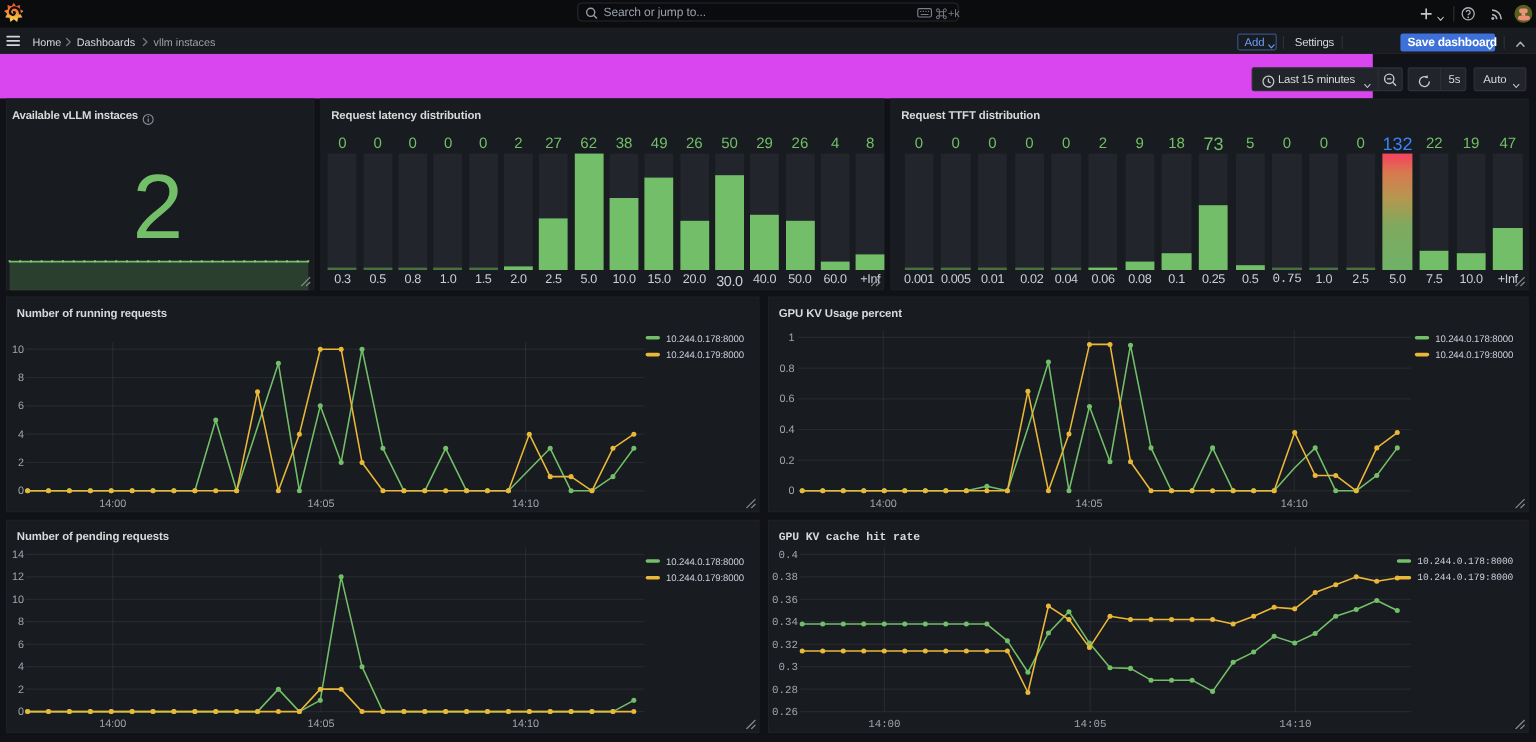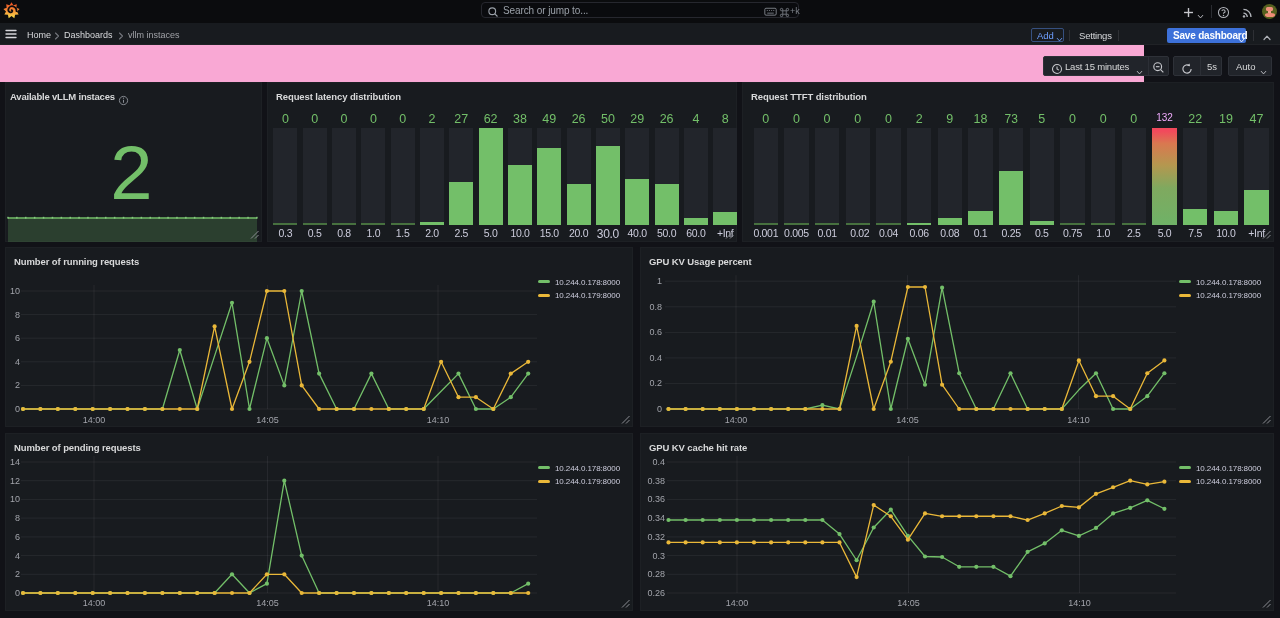--- a/index.html
+++ b/index.html
@@ -83,21 +83,21 @@
     <div style="position:absolute;left:1167px;top:5px;width:79px;height:15px;background:#3d71d9;border-radius:2px;"></div>
     <div style="position:absolute;left:1173px;top:8px;font-size:10px;line-height:9px;font-weight:600;letter-spacing:-0.2px;color:#fff;">Save dashboard</div>
     <div style="position:absolute;left:1237px;top:7.5px;"><svg width="9" height="9" viewBox="0 0 16 16" style="">
         <path d="M4 6 L8 10.5 L12 6" fill="none" stroke="#fff" stroke-width="1.6" stroke-linecap="round" stroke-linejoin="round"></path>
       </svg></div>
     <div style="position:absolute;left:1253px;top:7px;width:1px;height:11px;background:#2e3035;"></div>
     <div style="position:absolute;left:1261px;top:6.5px;"><svg width="12" height="12" viewBox="0 0 16 16" style="">
         <path d="M4 10 L8 5.5 L12 10" fill="none" stroke="#aeb1b7" stroke-width="1.6" stroke-linecap="round" stroke-linejoin="round"></path>
       </svg></div>
   </div>
-<div style="position:absolute;left:0;top:45px;width:1144px;height:37px;background:#f9a8d4;">
+<div style="position:absolute;left:0;top:45px;width:1144px;height:37px;background:#d946ef;">
     <div style="position:absolute;left:1043px;top:11px;width:126px;height:20px;background:#21242a;border:1px solid #2e3138;border-radius:2px;">
       <div style="position:absolute;left:7px;top:3.5px;"><svg width="12" height="12" viewBox="0 0 16 16" style="">
           <circle cx="8" cy="8" r="6" fill="none" stroke="#c7c8cd" stroke-width="1.4"></circle>
           <path d="M8 4.5 V8 L10.5 9.5" fill="none" stroke="#c7c8cd" stroke-width="1.4"></path>
         </svg></div>
       <div style="position:absolute;left:21px;top:5px;font-size:9.5px;line-height:10px;font-weight:500;letter-spacing:-0.2px;color:#d8d9da;white-space:nowrap;">Last 15 minutes</div>
       <div style="position:absolute;left:91px;top:5.5px;"><svg width="9" height="9" viewBox="0 0 16 16" style="">
           <path d="M4 6 L8 10.5 L12 6" fill="none" stroke="#c7c8cd" stroke-width="1.6" stroke-linecap="round" stroke-linejoin="round"></path>
         </svg></div>
       <div style="position:absolute;left:104px;top:0;width:1px;height:18px;background:#2c2f36;"></div>
@@ -268,41 +268,41 @@
     <div style="position:absolute;left:194.6px;top:44.5px;width:24.4px;height:97.2px;background:#22252b;"></div>
     <div style="position:absolute;left:194.6px;top:135.1px;width:24.4px;height:6.6px;background:#73bf69;"></div>
     <div style="position:absolute;left:186.8px;top:29px;width:40px;text-align:center;font-size:12.5px;color:#73bf69;">9</div>
     <div style="position:absolute;left:184.8px;top:143.5px;width:44px;text-align:center;font-size:10.5px;letter-spacing:-0.3px;color:#ccccdc;">0.08</div>
     <div style="position:absolute;left:225.3px;top:44.5px;width:24.4px;height:97.2px;background:#22252b;"></div>
     <div style="position:absolute;left:225.3px;top:128.4px;width:24.4px;height:13.3px;background:#73bf69;"></div>
     <div style="position:absolute;left:217.5px;top:29px;width:40px;text-align:center;font-size:12.5px;color:#73bf69;">18</div>
     <div style="position:absolute;left:215.5px;top:143.5px;width:44px;text-align:center;font-size:10.5px;letter-spacing:-0.3px;color:#ccccdc;">0.1</div>
     <div style="position:absolute;left:256.0px;top:44.5px;width:24.4px;height:97.2px;background:#22252b;"></div>
     <div style="position:absolute;left:256.0px;top:87.9px;width:24.4px;height:53.8px;background:#73bf69;"></div>
-    <div style="position:absolute;left:248.2px;top:29px;width:40px;text-align:center;font-size:12px;color:#73bf69;">73</div>
+    <div style="position:absolute;left:248.2px;top:29px;width:40px;text-align:center;font-size:15px;color:#73bf69;">73</div>
     <div style="position:absolute;left:246.2px;top:143.5px;width:44px;text-align:center;font-size:10.5px;letter-spacing:-0.3px;color:#ccccdc;">0.25</div>
     <div style="position:absolute;left:286.6px;top:44.5px;width:24.4px;height:97.2px;background:#22252b;"></div>
     <div style="position:absolute;left:286.6px;top:138.0px;width:24.4px;height:3.7px;background:#73bf69;"></div>
     <div style="position:absolute;left:278.8px;top:29px;width:40px;text-align:center;font-size:12.5px;color:#73bf69;">5</div>
     <div style="position:absolute;left:276.8px;top:143.5px;width:44px;text-align:center;font-size:10.5px;letter-spacing:-0.3px;color:#ccccdc;">0.5</div>
     <div style="position:absolute;left:317.3px;top:44.5px;width:24.4px;height:97.2px;background:#22252b;"></div>
     <div style="position:absolute;left:317.3px;top:139.7px;width:24.4px;height:2px;background:#47713f;"></div>
     <div style="position:absolute;left:309.5px;top:29px;width:40px;text-align:center;font-size:12.5px;color:#73bf69;">0</div>
-    <div style="position:absolute;left:307.5px;top:143.5px;width:44px;text-align:center;font-size:10.5px;letter-spacing:-0.3px;color:#ccccdc;">0.75</div>
+    <div style="position:absolute;left:307.5px;top:143.5px;width:44px;text-align:center;font-size:10.5px;letter-spacing:-0.3px;color:#ccccdc;font-family:Liberation Mono, monospace;">0.75</div>
     <div style="position:absolute;left:348.0px;top:44.5px;width:24.4px;height:97.2px;background:#22252b;"></div>
     <div style="position:absolute;left:348.0px;top:139.7px;width:24.4px;height:2px;background:#47713f;"></div>
     <div style="position:absolute;left:340.2px;top:29px;width:40px;text-align:center;font-size:12.5px;color:#73bf69;">0</div>
     <div style="position:absolute;left:338.2px;top:143.5px;width:44px;text-align:center;font-size:10.5px;letter-spacing:-0.3px;color:#ccccdc;">1.0</div>
     <div style="position:absolute;left:378.6px;top:44.5px;width:24.4px;height:97.2px;background:#22252b;"></div>
     <div style="position:absolute;left:378.6px;top:139.7px;width:24.4px;height:2px;background:#47713f;"></div>
     <div style="position:absolute;left:370.8px;top:29px;width:40px;text-align:center;font-size:12.5px;color:#73bf69;">0</div>
     <div style="position:absolute;left:368.8px;top:143.5px;width:44px;text-align:center;font-size:10.5px;letter-spacing:-0.3px;color:#ccccdc;">2.5</div>
     <div style="position:absolute;left:409.3px;top:44.5px;width:24.4px;height:97.2px;background:#22252b;"></div>
     <div style="position:absolute;left:409.3px;top:44.5px;width:24.4px;height:97.2px;background:linear-gradient(to top,#6fb267 0%,#7fa95f 38%,#b5974f 62%,#d97850 84%,#f2495c 97%);"></div>
-    <div style="position:absolute;left:401.5px;top:29px;width:40px;text-align:center;font-size:10px;color:#f0abfc;">132</div>
+    <div style="position:absolute;left:401.5px;top:29px;width:40px;text-align:center;font-size:15px;color:#3b82f6;">132</div>
     <div style="position:absolute;left:399.5px;top:143.5px;width:44px;text-align:center;font-size:10.5px;letter-spacing:-0.3px;color:#ccccdc;">5.0</div>
     <div style="position:absolute;left:440.0px;top:44.5px;width:24.4px;height:97.2px;background:#22252b;"></div>
     <div style="position:absolute;left:440.0px;top:125.5px;width:24.4px;height:16.2px;background:#73bf69;"></div>
     <div style="position:absolute;left:432.2px;top:29px;width:40px;text-align:center;font-size:12.5px;color:#73bf69;">22</div>
     <div style="position:absolute;left:430.2px;top:143.5px;width:44px;text-align:center;font-size:10.5px;letter-spacing:-0.3px;color:#ccccdc;">7.5</div>
     <div style="position:absolute;left:470.7px;top:44.5px;width:24.4px;height:97.2px;background:#22252b;"></div>
     <div style="position:absolute;left:470.7px;top:127.7px;width:24.4px;height:14.0px;background:#73bf69;"></div>
     <div style="position:absolute;left:462.9px;top:29px;width:40px;text-align:center;font-size:12.5px;color:#73bf69;">19</div>
     <div style="position:absolute;left:460.9px;top:143.5px;width:44px;text-align:center;font-size:10.5px;letter-spacing:-0.3px;color:#ccccdc;">10.0</div>
     <div style="position:absolute;left:501.3px;top:44.5px;width:24.4px;height:97.2px;background:#22252b;"></div>
@@ -580,21 +580,21 @@
       <circle cx="504.8" cy="159.00" r="2.1" fill="#eab839"></circle>
       <circle cx="522.2" cy="159.00" r="2.1" fill="#eab839"></circle>
     </svg>
     <div style="position:absolute;right:12px;top:28.5px;height:12px;line-height:12px;font-size:8px;letter-spacing:-0.1px;color:#ccccdc;white-space:nowrap;"><span style="display:inline-block;width:12px;height:3px;border-radius:1.5px;background:#73bf69;vertical-align:middle;margin-right:5px;margin-top:-2px;"></span><span style="vertical-align:middle;">10.244.0.178:8000</span></div>
     <div style="position:absolute;right:12px;top:42.0px;height:12px;line-height:12px;font-size:8px;letter-spacing:-0.1px;color:#ccccdc;white-space:nowrap;"><span style="display:inline-block;width:12px;height:3px;border-radius:1.5px;background:#eab839;vertical-align:middle;margin-right:5px;margin-top:-2px;"></span><span style="vertical-align:middle;">10.244.0.179:8000</span></div>
     <svg width="9" height="9" style="position:absolute;right:2px;bottom:2px;">
       <line x1="1" y1="8.5" x2="8.5" y2="1" stroke="#8a8d93" stroke-width="1"></line>
       <line x1="5" y1="8.5" x2="8.5" y2="5" stroke="#8a8d93" stroke-width="1"></line>
     </svg>
   </div>
-<div class="panel" style="left:640px;top:433px;width:634px;height:178px;">
+<div class="panel" style="left:640px;top:433px;width:634px;height:178px;font-family:Liberation Mono, monospace;">
     <div class="ptitle" style="left:8px;">GPU KV cache hit rate</div>
     <svg width="634" height="178" viewBox="0 0 634 178" style="position:absolute;left:0;top:0;">
       <line x1="26" y1="159.0" x2="535" y2="159.0" stroke="rgba(204,204,220,0.08)" stroke-width="1"></line>
       <text x="24" y="162.0" font-size="9" fill="#a2a4ab" text-anchor="end">0.26</text>
       <line x1="26" y1="140.3" x2="535" y2="140.3" stroke="rgba(204,204,220,0.08)" stroke-width="1"></line>
       <text x="24" y="143.3" font-size="9" fill="#a2a4ab" text-anchor="end">0.28</text>
       <line x1="26" y1="121.6" x2="535" y2="121.6" stroke="rgba(204,204,220,0.08)" stroke-width="1"></line>
       <text x="24" y="124.6" font-size="9" fill="#a2a4ab" text-anchor="end">0.3</text>
       <line x1="26" y1="102.9" x2="535" y2="102.9" stroke="rgba(204,204,220,0.08)" stroke-width="1"></line>
       <text x="24" y="105.9" font-size="9" fill="#a2a4ab" text-anchor="end">0.32</text>

